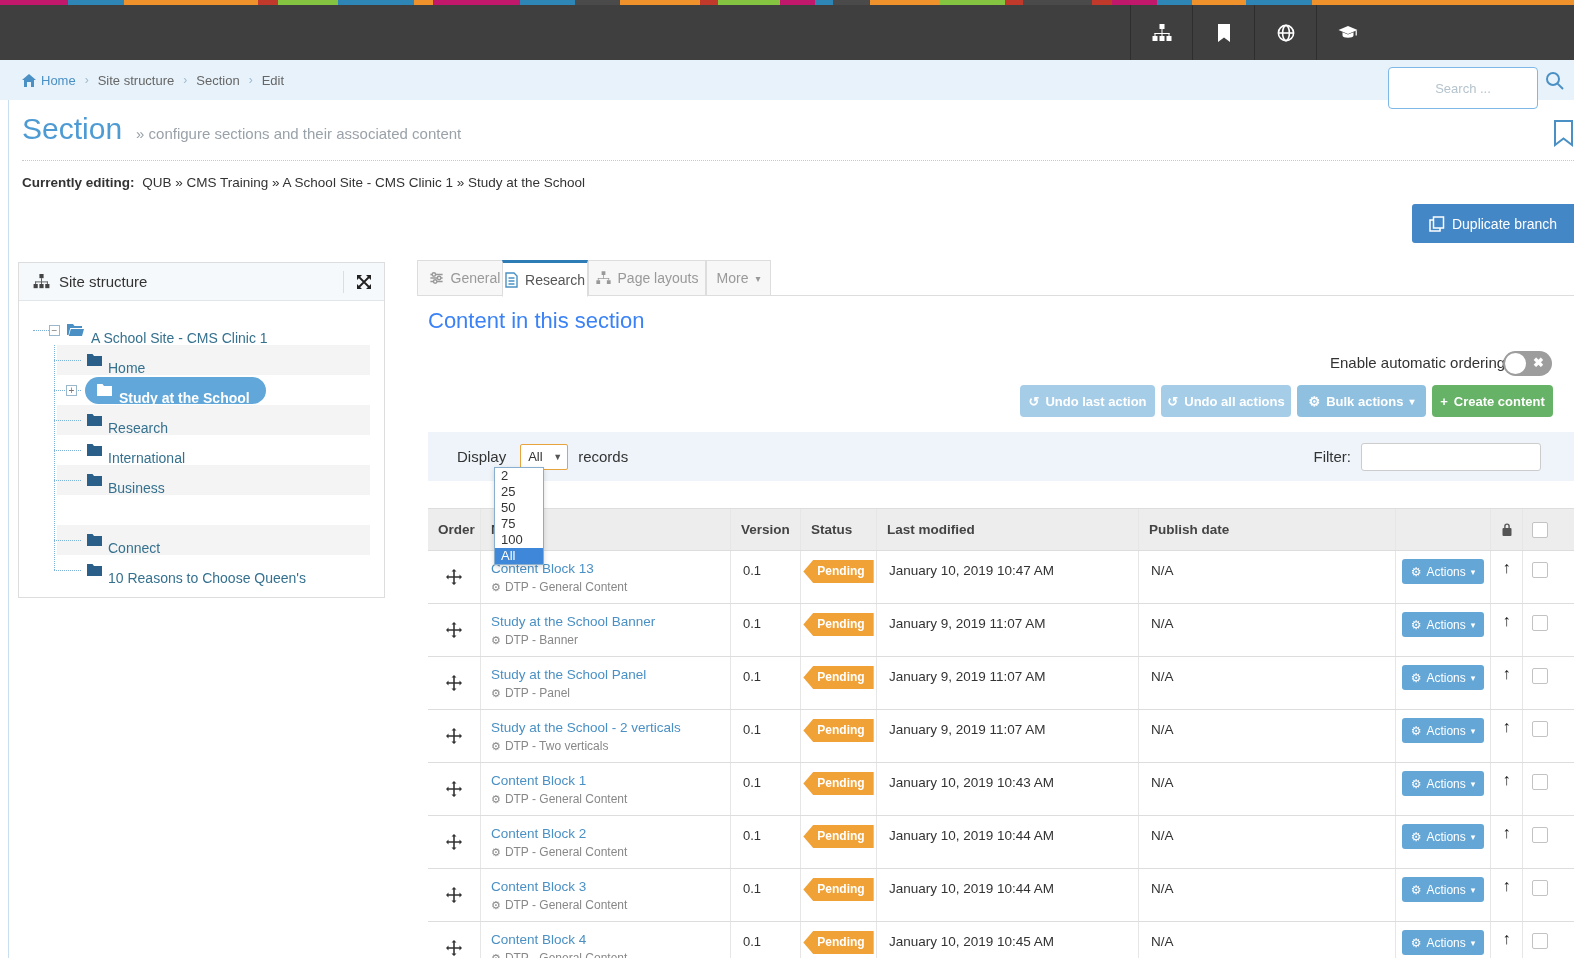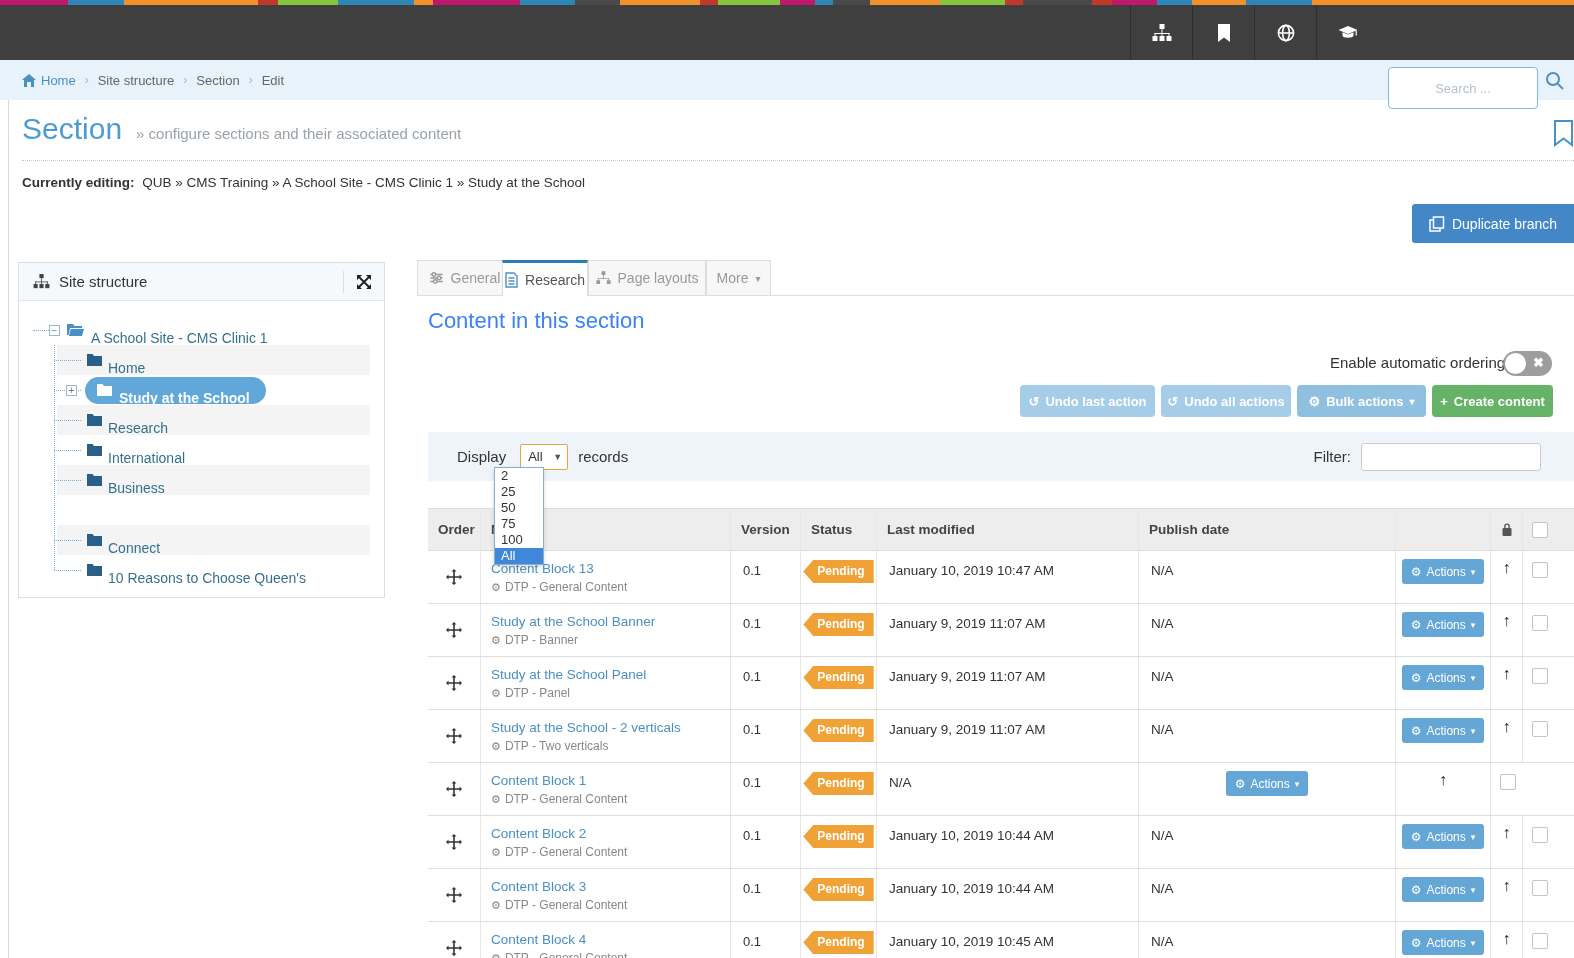--- a/index.html
+++ b/index.html
@@ -595,20 +595,21 @@
         <div class="name-link">Content Block 1</div>
         <div class="name-sub">
             <span class="gearlet">⚙</span>
             <span>DTP - General Content</span>
           </div>
       </div>
       <div class="c-ver">0.1</div>
       <div class="c-status">
           <span class="badge">Pending</span>
         </div>
+      <div class="c-date">January 10, 2019 10:43 AM</div>
       <div class="c-date">N/A</div>
       <div class="c-actions">
           <button class="actions-btn">
             <span>⚙</span>
             <span>Actions</span>
             <span class="caret">▾</span>
           </button>
         </div>
       <div class="c-up">↑</div>
       <div class="c-check">

